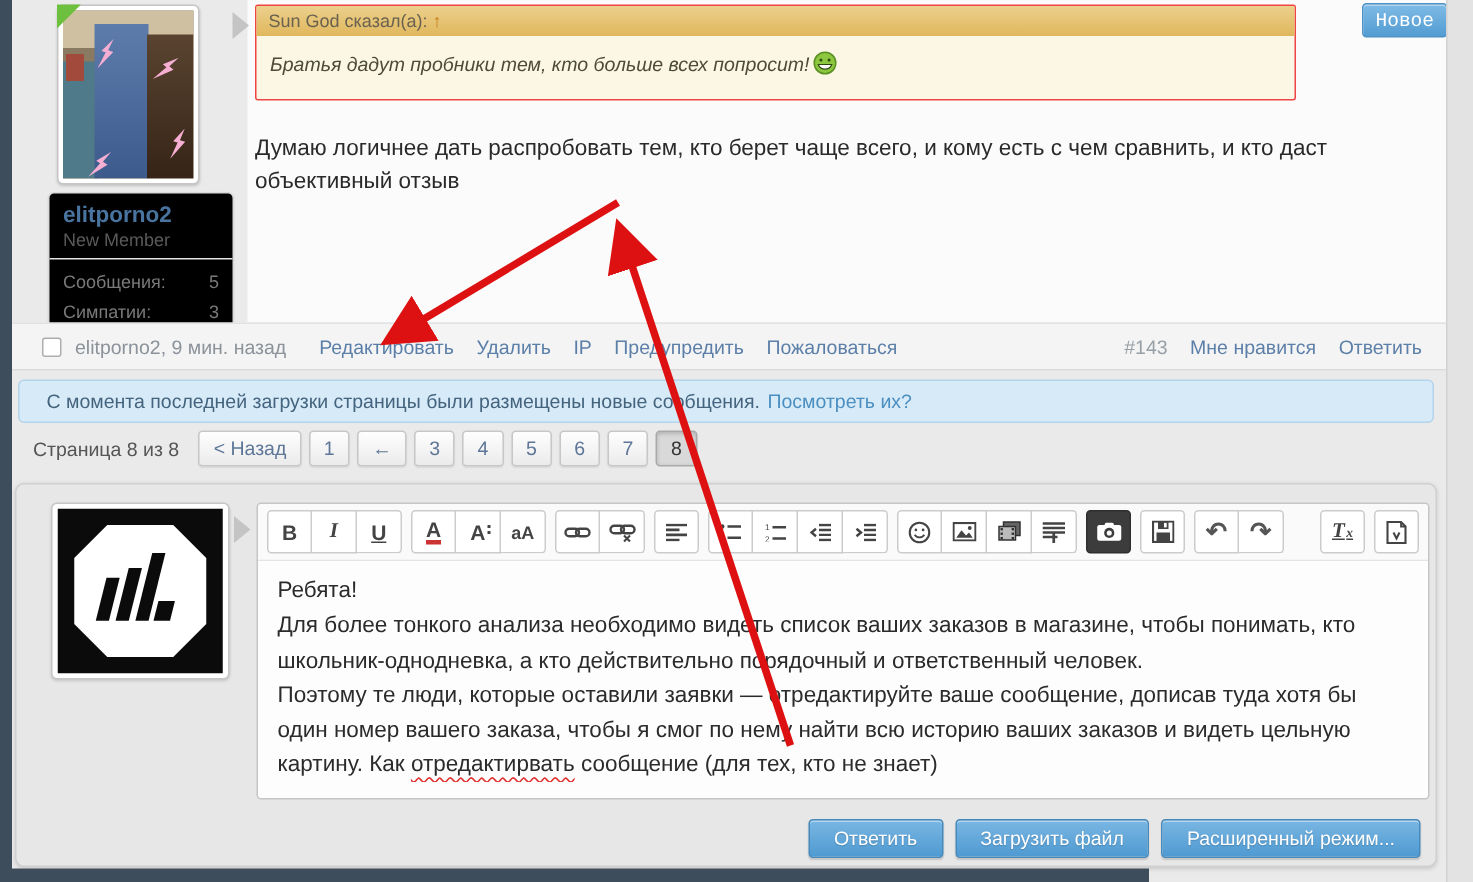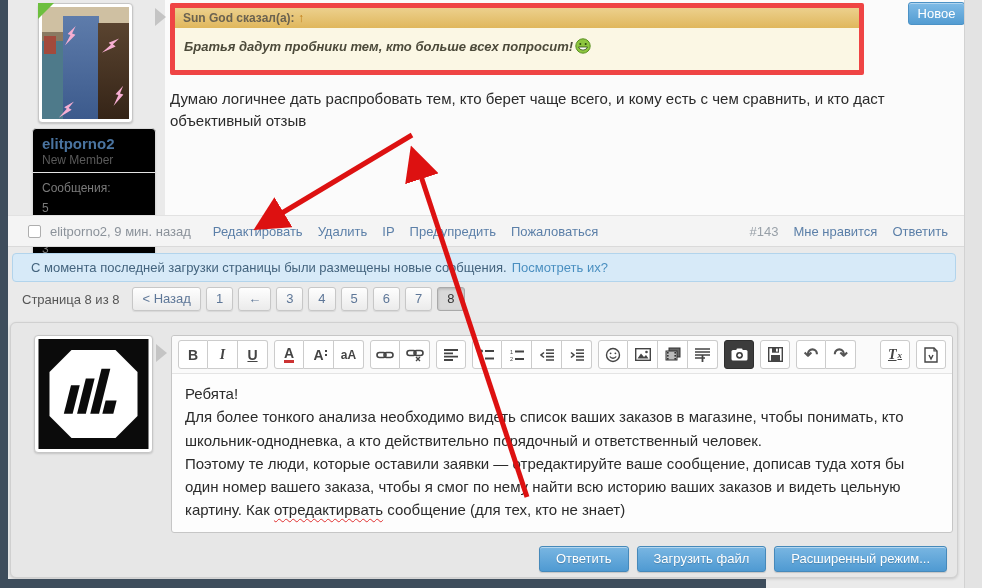--- a/index.html
+++ b/index.html
@@ -34,38 +34,38 @@
   .bolt.b4 { left:18px; top:92px; transform:rotate(32deg); }
   .online-corner { position:absolute; left:-1px; top:-1px; width:0; height:0;
                    border-top:16px solid #6dbf3e; border-right:16px solid transparent; }
   .member-card { position:absolute; left:32px; top:128px; width:124px;
                  background:#000000; border:1px solid #d9d9d9; border-radius:4px;
                  box-shadow:0 1px 2px rgba(0,0,0,.08); }
   .member-card .inner { padding:6px 9px 5px; }
   .username { color:#4a74a0; font-weight:bold; font-size:15px; cursor:pointer; }
   .user-title { color:#5a5a5a; font-size:12px; margin-top:1px; }
   .stats { border-top:1px solid #e4e4e4; padding:5px 9px 6px; }
-  .stat-row { display:flex; justify-content:space-between; color:#7a7a7a; font-size:12px; line-height:1.7;flex-direction:column; }
+  .stat-row { display:flex; justify-content:space-between; color:#7a7a7a; font-size:12px; line-height:1.7; }
   .user-arrow { position:absolute; width:0; height:0;
                 border-top:9px solid transparent; border-bottom:9px solid transparent;
                 border-left:11px solid #c4c4c4; }
   .user-arrow.a-post   { left:155px; top:8px; }
   .user-arrow.a-editor { left:155px; top:343px; }
   
   .quote { position:absolute; left:170px; top:3px; width:694px;
-           border:5px solid #ef4444; border-radius:2px; background:#fbf7e4;font-weight:bold; }
+           border:1px solid #ef4444; border-radius:2px; background:#fbf7e4; }
   .quote-header { background:linear-gradient(#ecd08d,#e0b75c); color:#6a6250; font-size:12px;
                   padding:3px 8px; cursor:pointer; }
   .quote-header .qarrow { color:#c07d18; }
   .quote-body { padding:7px 9px 9px; font-style:italic; color:#4c4a3a; font-size:13px; line-height:1.8; }
   .emoticon { display:inline-block; vertical-align:-3px; margin-left:2px; }
   .new-badge { position:absolute; left:908px; top:2px; width:57px; height:23px;
                background:linear-gradient(#7fbbe6,#539cd2); border:1px solid #4c92c6; border-radius:3px;
                color:#fff; font-size:13px; text-align:center; line-height:21px; cursor:pointer;
-               box-shadow:inset 0 1px 0 rgba(255,255,255,.4); }
+               box-shadow:inset 0 1px 0 rgba(255,255,255,.4);font-family:Liberation Mono, monospace; }
   .post-body { position:absolute; left:170px; top:88px; width:782px;
                font-size:15px; color:#2a2a2a; line-height:1.45; }
   
   .post-footer { position:absolute; left:8px; top:215px; width:956px; height:32px;
                  background:#f4f4f4; border-top:1px solid #e2e2e2; border-bottom:1px solid #dadada;
                  display:flex; align-items:center; padding:0 16px 0 20px; }
   .checkbox { width:13px; height:13px; background:#fff; border:1px solid #aeaeae; border-radius:2px;
               margin-right:9px; cursor:pointer; flex:none; }
   .meta { color:#8b929a; margin-right:22px; white-space:nowrap; }
   .flink { color:#5b7fa8; margin-right:15px; cursor:pointer; white-space:nowrap; }

